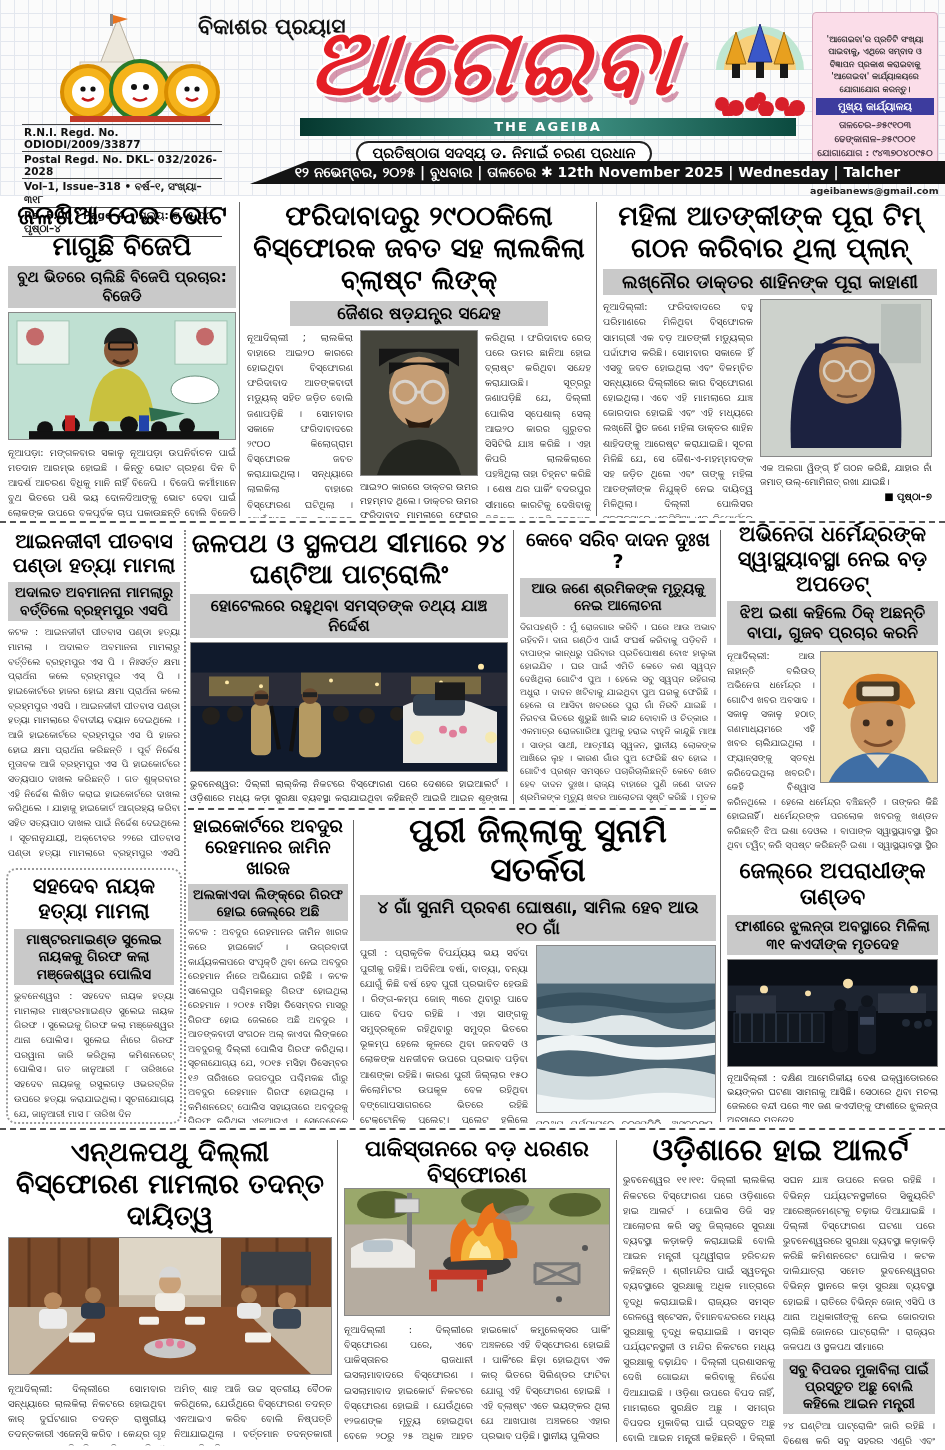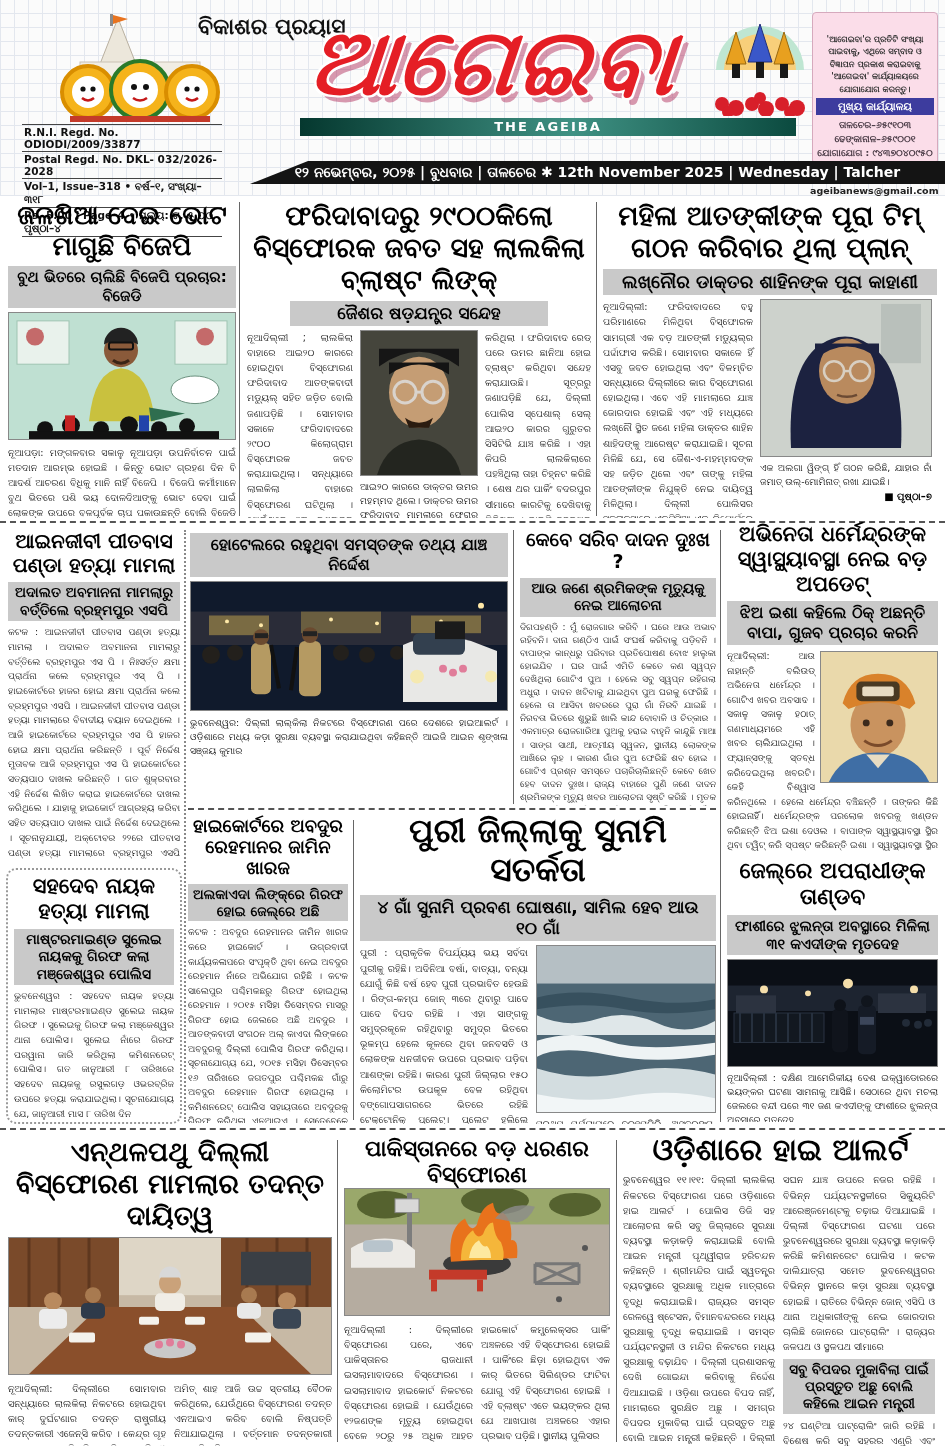--- a/index.html
+++ b/index.html
@@ -80,20 +80,21 @@
           <circle cx="152" cy="80" r="16" fill="#ffffff"></circle>
           <circle cx="147" cy="77" r="2.6" fill="#111"></circle>
           <circle cx="157" cy="77" r="2.6" fill="#111"></circle>
           <path d="M146 86 q6 5 12 0" stroke="#c41818" stroke-width="2.5" fill="none"></path>
         </g>
       <rect x="30" y="104" width="140" height="6" fill="#c43a2a"></rect>
     </svg>
     <div class="motto">ବିକାଶର ପ୍ରୟାସ</div>
     <div class="logo">ଆଗେଇବା</div>
     <div class="greenband">THE AGEIBA</div>
+    <div class="founder">ପ୍ରତିଷ୍ଠାତା ସଦସ୍ୟ ଡ. ନିମାଇଁ ଚରଣ ପ୍ରଧାନ</div>
 
     <div class="regbox">
       <div>R.N.I. Regd. No. ODIODI/2009/33877</div>
       <div>Postal Regd. No. DKL- 032/2026-2028</div>
       <div>Vol–1, Issue–318 • ବର୍ଷ–୧, ସଂଖ୍ୟା–୩୧୮</div>
       <div>Rs. 5.00 I Page–4 • ମୂଲ୍ୟ: ଟ. ୫.୦୦ ପୃଷ୍ଠା–୪</div>
     </div>
 
     <svg style="position:absolute;left:712px;top:12px" width="96" height="104" viewBox="0 0 96 104">
       <path d="M4 58 a44 44 0 0 1 88 0 Z" fill="#bfe6d2"></path>
@@ -238,20 +239,21 @@
   <div class="art dottedbox" style="left:6px;top:868px;width:176px;height:256px">
     <div class="hl" style="font-size:21px">ସହଦେବ ନାୟକ ହତ୍ୟା ମାମଲା</div>
     <div class="subbar" style="font-size:14px">ମାଷ୍ଟରମାଇଣ୍ଡ ସୁଲେଇ ନାୟକକୁ ଗିରଫ କଲା ମଞ୍ଜେଶ୍ୱର ପୋଲିସ</div>
     <div class="bodytx" style="font-size:9.3px">ଭୁବନେଶ୍ୱର : ସହଦେବ ନାୟକ ହତ୍ୟା ମାମଲାର ମାଷ୍ଟରମାଇଣ୍ଡ ସୁଲେଇ ନାୟକ ଗିରଫ । ସୁଲେଇକୁ ଗିରଫ କଲା ମଞ୍ଜେଶ୍ୱର ଥାନା ପୋଲିସ। ସୁଲେଇ ନାଁରେ ଗିରଫ ପରୱାନା ଜାରି କରିଥିଲା କମିଶନରେଟ୍ ପୋଲିସ। ଗତ ଜାନୁଆରୀ ୮ ତାରିଖରେ ସହଦେବ ନାୟକକୁ ରସୁଲଗଡ଼ ଓଭରବ୍ରିଜ ଉପରେ ହତ୍ୟା କରାଯାଇଥିଲା। ସୂଚନାଯୋଗ୍ୟ ଯେ, ଜାନୁଆରୀ ମାସ ୮ ତାରିଖ ଦିନ</div>
     <div class="pgline">■ ପୃଷ୍ଠା–୭</div>
   </div>
 
   <div class="vdot" style="left:184px;top:530px;height:592px"></div>
 
   <div class="art" style="left:190px;top:528px;width:318px;height:276px">
+    <div class="hl" style="font-size:26px">ଜଳପଥ ଓ ସ୍ଥଳପଥ ସୀମାରେ ୨୪ ଘଣ୍ଟିଆ ପାଟ୍ରୋଲିଂ</div>
     <div class="subbar" style="font-size:16px">ହୋଟେଲରେ ରହୁଥିବା ସମସ୍ତଙ୍କ ତଥ୍ୟ ଯାଞ୍ଚ ନିର୍ଦ୍ଦେଶ</div>
     <svg class="photo" width="316" height="130" viewBox="0 0 316 130" preserveAspectRatio="none">
       <rect width="316" height="130" fill="#101a2c"></rect>
       <rect x="0" y="30" width="316" height="34" fill="#2a2c38"></rect>
       <g fill="#caa94e">
           <rect x="18" y="34" width="60" height="20" opacity=".5"></rect>
           <rect x="110" y="30" width="80" height="22" opacity=".4"></rect>
           <rect x="220" y="34" width="70" height="18" opacity=".5"></rect>
         </g>
       <g fill="#ffe9a8">

